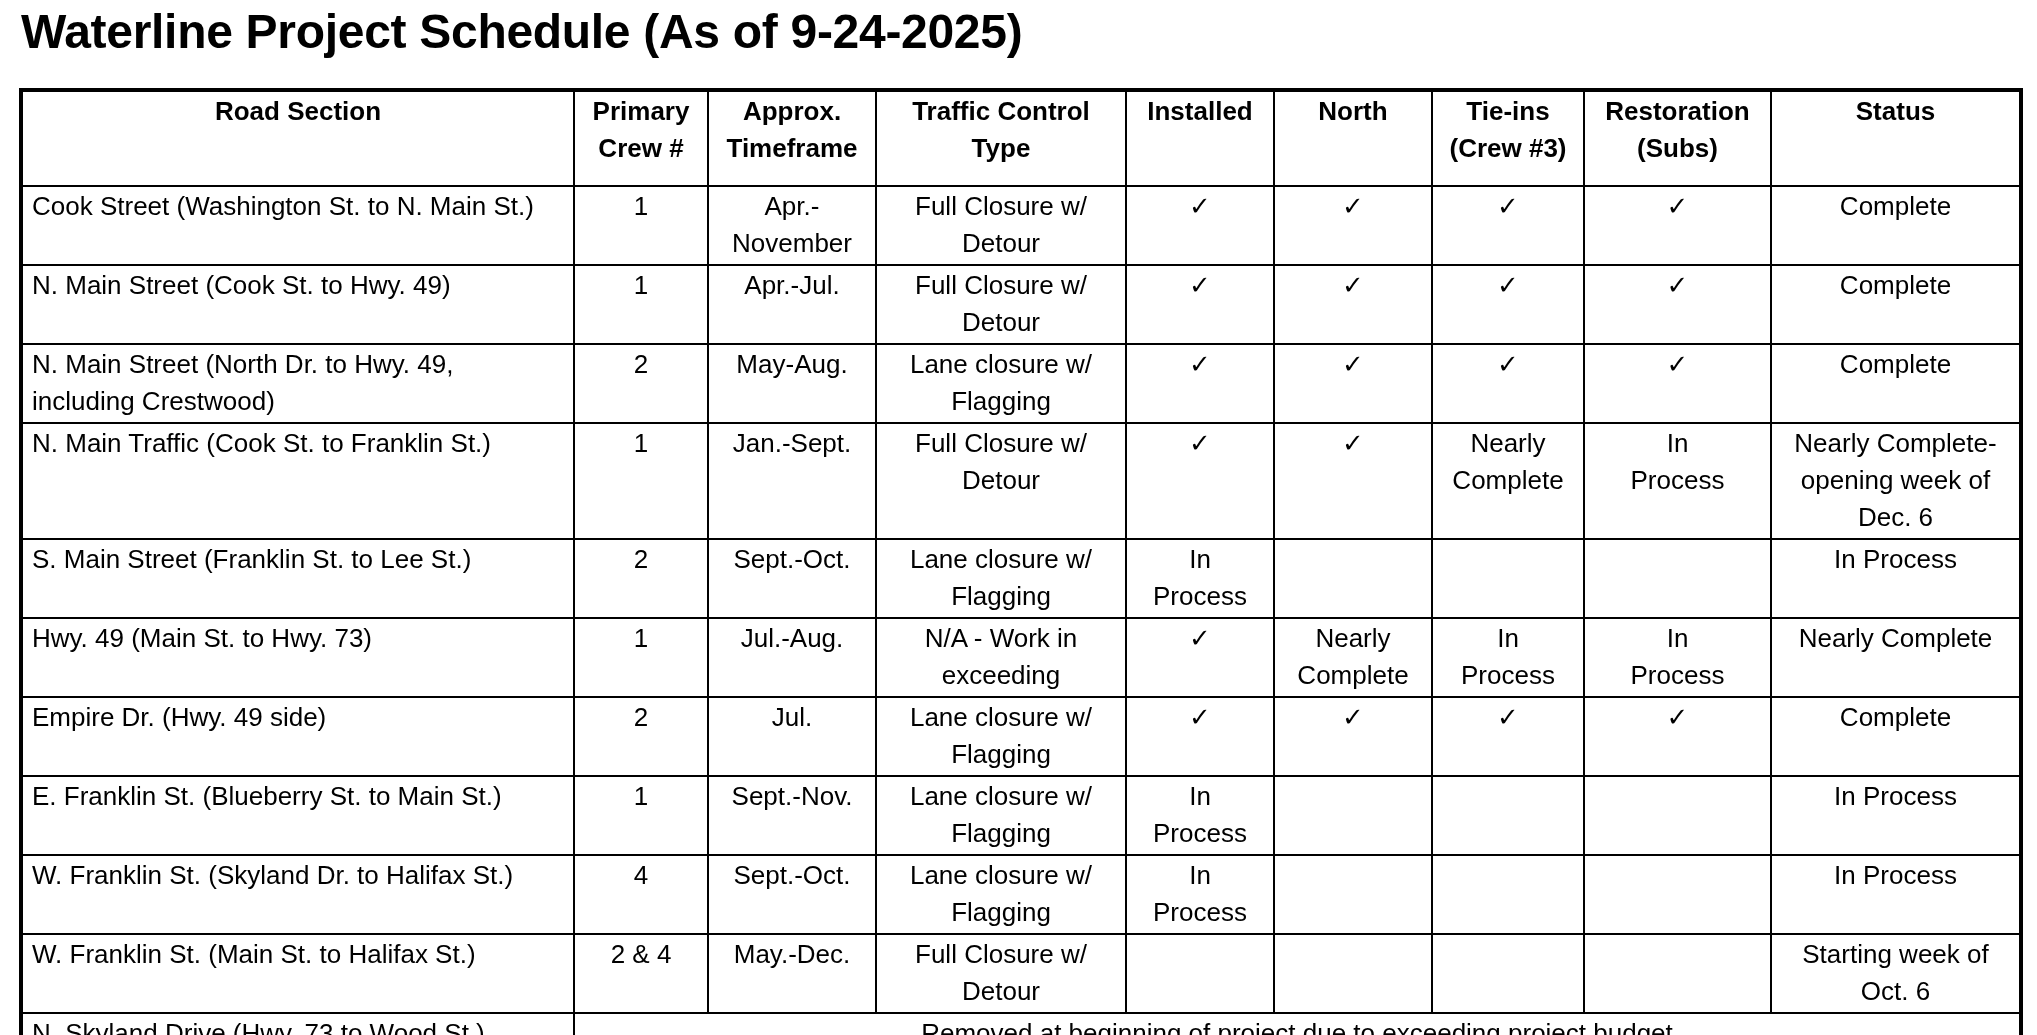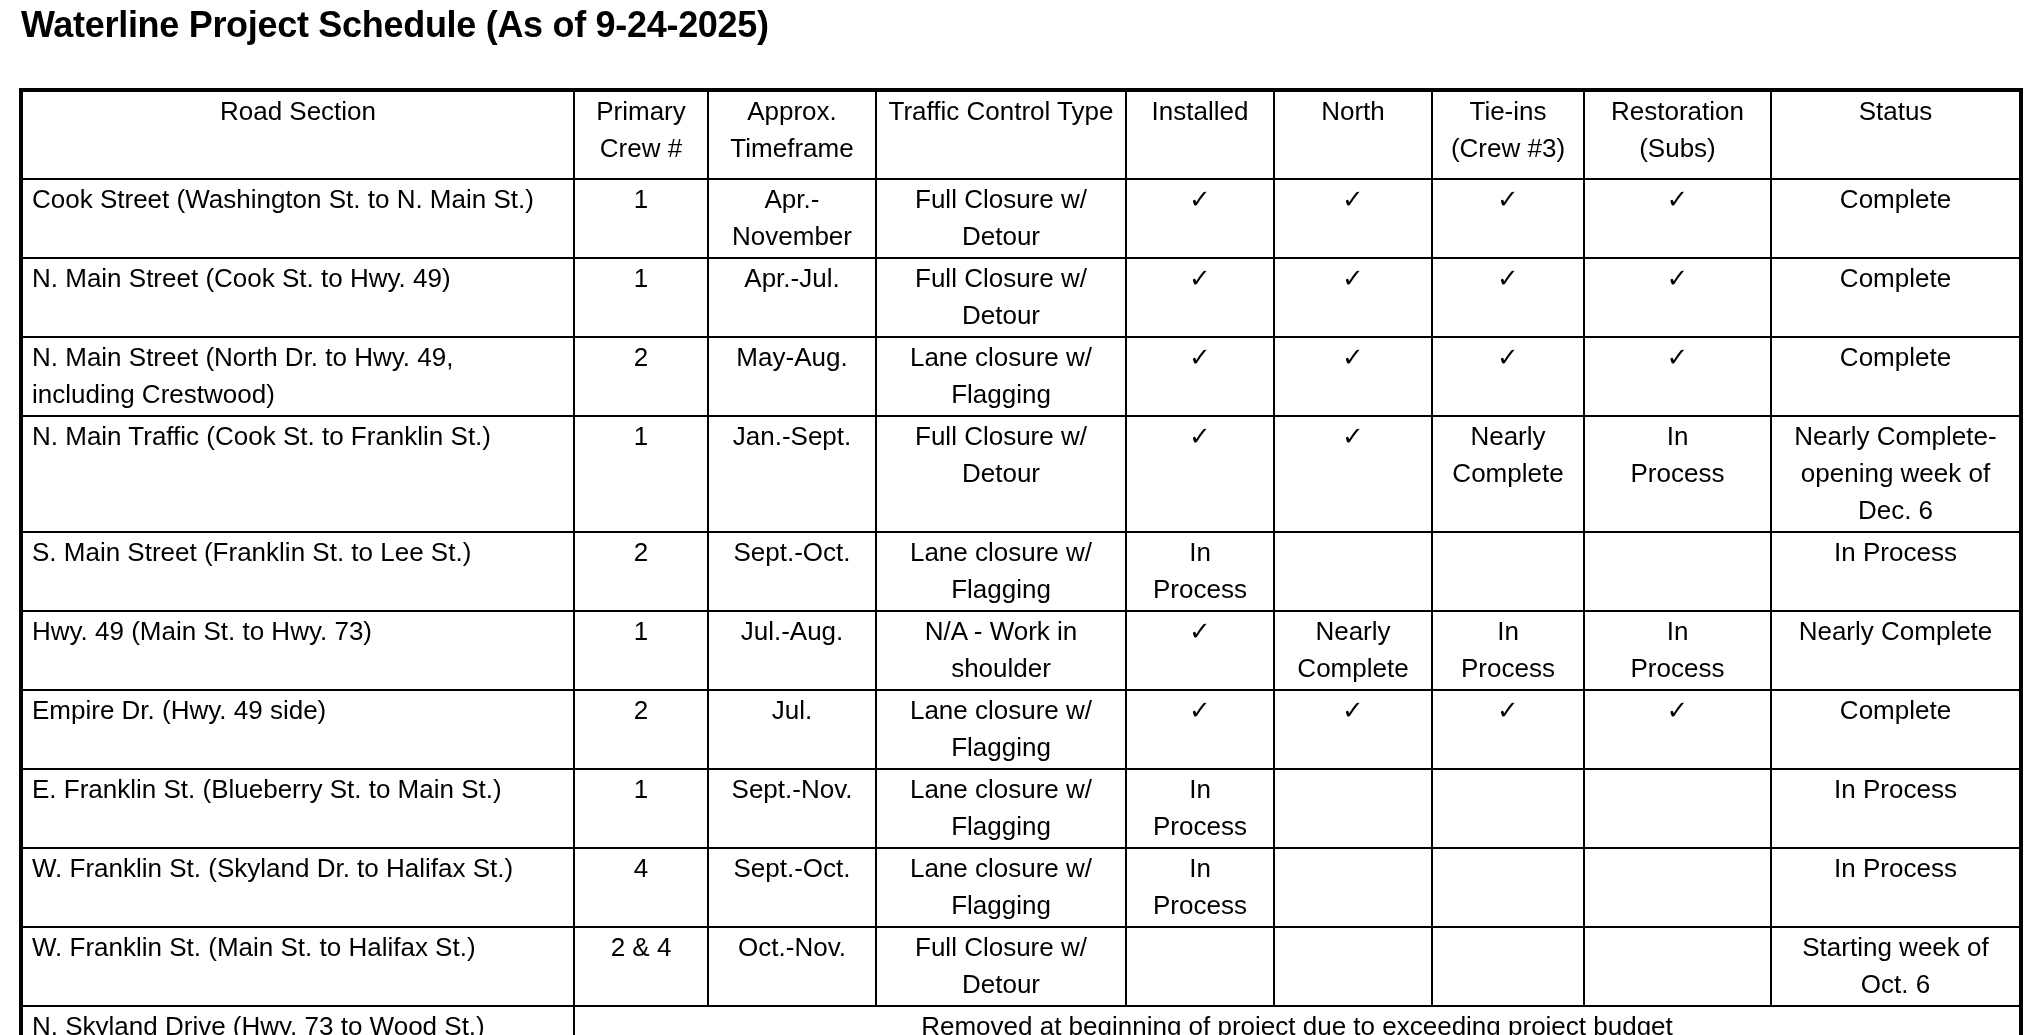--- a/index.html
+++ b/index.html
@@ -7,21 +7,21 @@
     margin: 0; padding: 0;
     background: #ffffff;
     width: 2037px; height: 1035px;
     overflow: hidden;
     font-family: "Liberation Sans", "DejaVu Sans", sans-serif;
     color: #000000;
   }
   .page-title {
     position: absolute;
     left: 21px; top: 4px;
-    font-size: 36px;
+    font-size: 48px;
     font-weight: bold;
     letter-spacing: -0.3px;
     white-space: nowrap;
   }
   table.schedule {
     position: absolute;
     left: 19px; top: 88px;
     width: 2000px;
     border-collapse: collapse;
     table-layout: fixed;
@@ -31,22 +31,22 @@
   th, td {
     border: 2px solid #000;
     vertical-align: top;
     text-align: center;
     font-size: 26px;
     line-height: 37px;
     padding: 1px 16px 2px;
     overflow: hidden;
   }
   th {
-    font-weight: normal;
-    padding: 1px 6px 11px;
+    font-weight: bold;
+    padding: 1px 6px 18px;
   }
   thead tr { height: 77px; }
   tbody tr { height: 76px; }
   tbody tr.footer-row { height: 40px; }
   td.left {
     text-align: left;
     padding-left: 9px;
   }
   
   td.stack { word-spacing: 2000px; }
@@ -134,21 +134,21 @@
         <td class="stack">In Process</td>
         <td class="stack"></td>
         <td class="stack"></td>
         <td class="stack"></td>
         <td>In Process</td>
       </tr>
       <tr>
         <td class="left">Hwy. 49 (Main St. to Hwy. 73)</td>
         <td>1</td>
         <td>Jul.-Aug.</td>
-        <td>N/A - Work in shoulder</td>
+        <td>N/A - Work in exceeding</td>
         <td class="stack">✓</td>
         <td class="stack">Nearly Complete</td>
         <td class="stack">In Process</td>
         <td class="stack">In Process</td>
         <td>Nearly Complete</td>
       </tr>
       <tr>
         <td class="left">Empire Dr. (Hwy. 49 side)</td>
         <td>2</td>
         <td>Jul.</td>
@@ -177,21 +177,21 @@
         <td>Lane closure w/ Flagging</td>
         <td class="stack">In Process</td>
         <td class="stack"></td>
         <td class="stack"></td>
         <td class="stack"></td>
         <td>In Process</td>
       </tr>
       <tr>
         <td class="left">W. Franklin St. (Main St. to Halifax St.)</td>
         <td>2 &amp; 4</td>
-        <td>Oct.-Nov.</td>
+        <td>May.-Dec.</td>
         <td>Full Closure w/ Detour</td>
         <td class="stack"></td>
         <td class="stack"></td>
         <td class="stack"></td>
         <td class="stack"></td>
         <td>Starting week of Oct. 6</td>
       </tr>
       <tr class="footer-row">
         <td class="left">N. Skyland Drive (Hwy. 73 to Wood St.)</td>
         <td colspan="8">Removed at beginning of project due to exceeding project budget</td>

